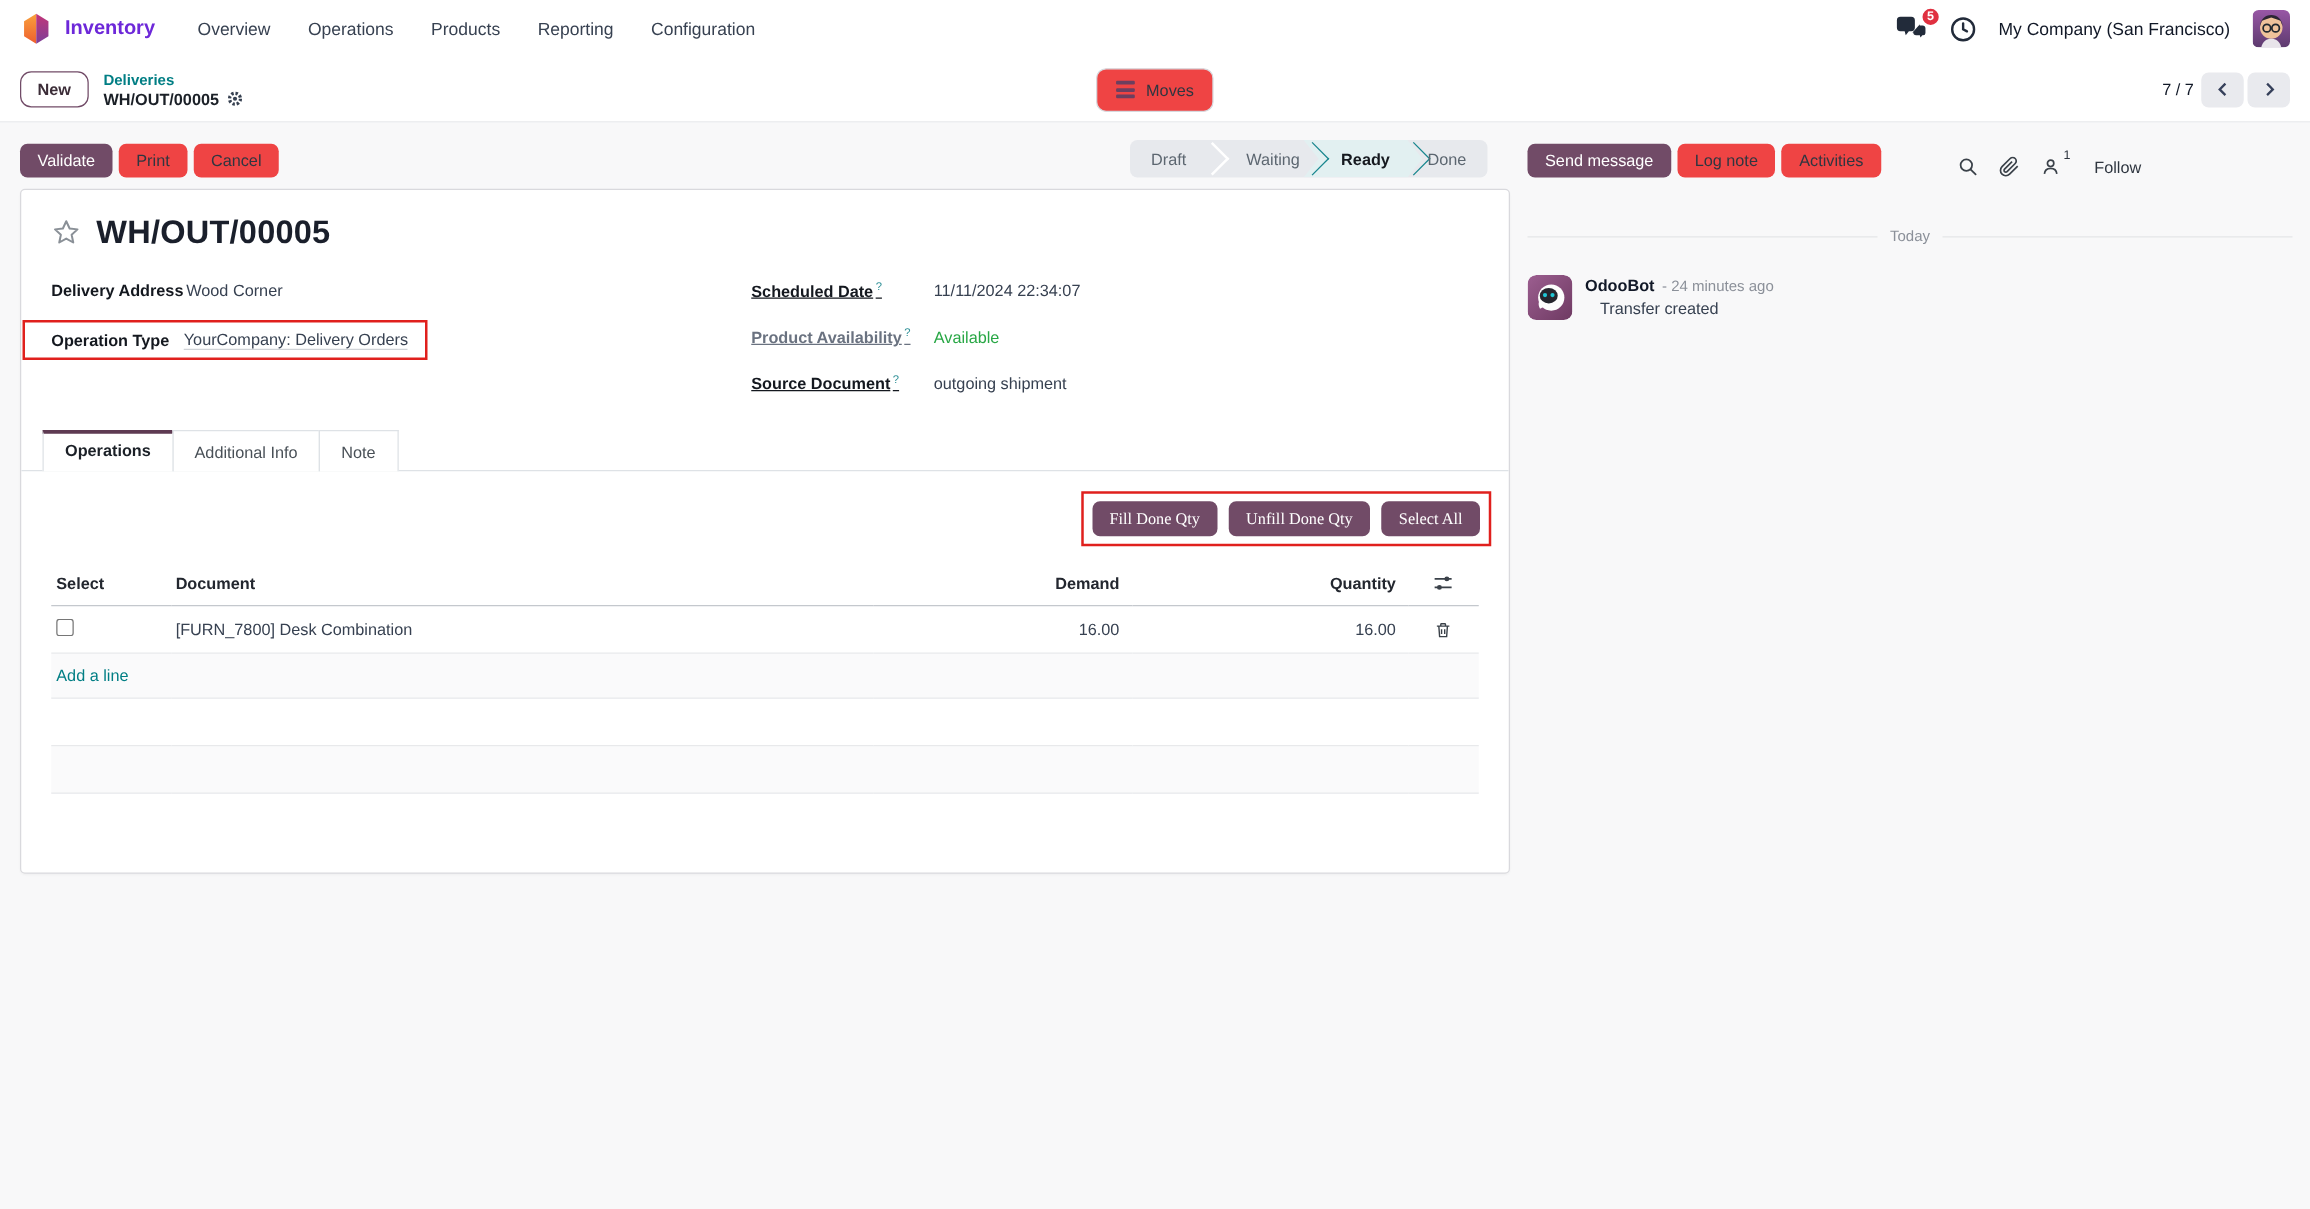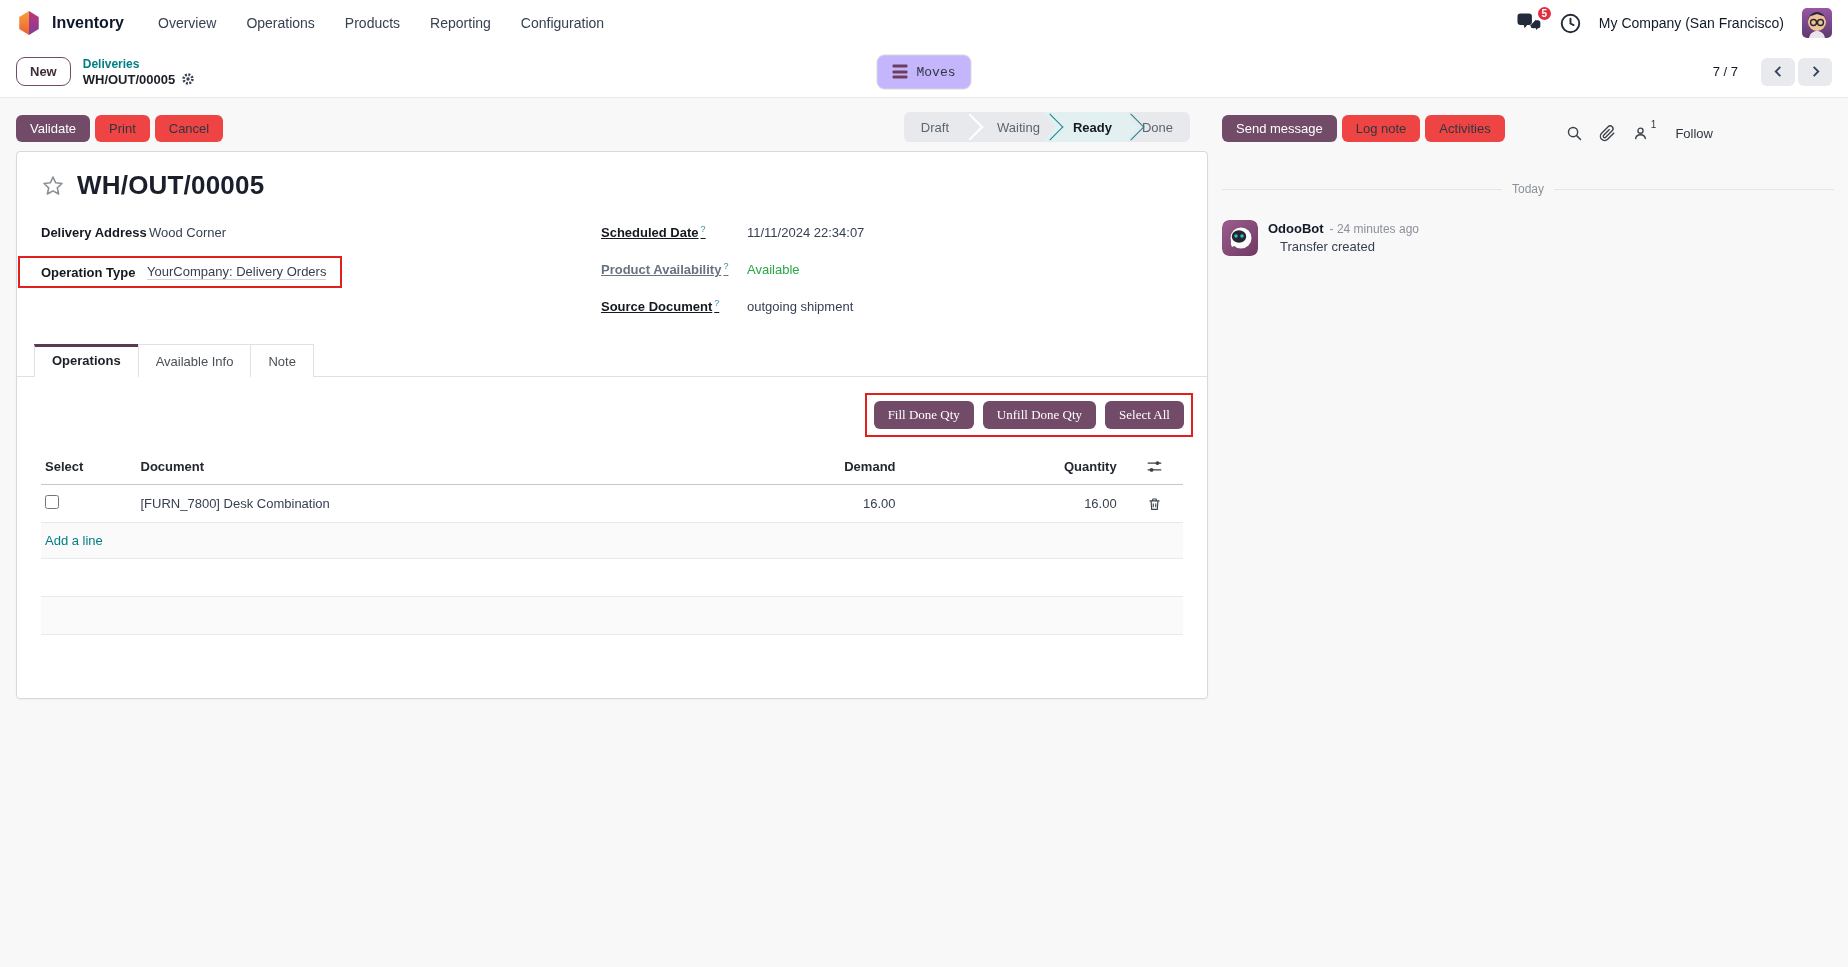--- a/index.html
+++ b/index.html
@@ -2,45 +2,45 @@
 <html><head>
 <meta charset="utf-8">
 <style>
   * { margin:0; padding:0; box-sizing:border-box; }
   html,body { width:1848px; height:967px; overflow:hidden; background:#fff;
     font-family:"Liberation Sans", sans-serif; font-size:13px; color:#374151; }
 
   
   .navbar { height:46px; display:flex; align-items:center; padding:0 16px; background:#fff; }
   .app-group { display:flex; align-items:center; gap:10px; margin-right:34px; cursor:pointer; }
-  .app-name { font-size:16px; font-weight:700; color:#0f172a; }
+  .app-name { font-size:16px; font-weight:700; color:#6d28d9; }
   .nav-items { display:flex; align-items:center; gap:30px; }
   .nav-item { font-size:14px; color:#374151; cursor:pointer; }
   .nav-right { margin-left:auto; display:flex; align-items:center; gap:18px; }
   .icon-btn { position:relative; display:flex; align-items:center; cursor:pointer; }
   .badge { position:absolute; top:-7px; right:-11px; background:#e03040; color:#fff;
     font-size:10px; font-weight:700; min-width:17px; height:17px; border-radius:9px;
     display:flex; align-items:center; justify-content:center; border:2px solid #fff; }
   .company-name { font-size:14px; color:#111827; cursor:pointer; }
   .avatar { width:30px; height:30px; border-radius:5px; overflow:hidden; cursor:pointer; }
 
   
   .control-panel { height:52px; display:flex; align-items:center; padding:0 16px;
     background:#fff; border-bottom:1px solid #e7e9ec; position:relative; }
   .btn { border:none; border-radius:6px; padding:6px 14px; font-size:13px; cursor:pointer;
     font-family:inherit; }
   .btn-new { background:#fff; border:1px solid #714B67; color:#3c2d38; font-weight:600;
     border-radius:9px; padding:6px 13px; margin-right:12px; }
   .breadcrumb-parent { font-size:12px; font-weight:700; color:#017e84; cursor:pointer; line-height:1.25; }
   .breadcrumb-current { font-size:13px; font-weight:600; color:#1b2027; display:flex; align-items:center; gap:6px; }
   .moves-btn { position:absolute; left:50%; top:50%; transform:translate(-50%,-50%);
-    display:flex; align-items:center; gap:9px; background:#c4b5fd; border:1px solid #d7d9de;
-    border-radius:8px; padding:7px 15px; cursor:pointer; color:#2f3640; font-size:13px;font-family:Liberation Mono, monospace; }
+    display:flex; align-items:center; gap:9px; background:#ef4444; border:1px solid #d7d9de;
+    border-radius:8px; padding:7px 15px; cursor:pointer; color:#2f3640; font-size:13px; }
   .hamburger span { display:block; width:15px; height:3px; background:#6d3f5f; border-radius:1px; margin:2.5px 0; }
-  .pager { margin-left:auto; display:flex; align-items:center; gap:23px; }
+  .pager { margin-left:auto; display:flex; align-items:center; gap:6px; }
   .pager-count { font-size:13px; color:#111827; }
   .pager-btns { display:flex; gap:3px; }
   .pager-btn { width:34px; height:28px; background:#e9eaee; border:none; border-radius:6px;
     display:flex; align-items:center; justify-content:center; cursor:pointer; }
 
   
   .content { height:869px; background:#f8f8f9; display:flex; padding-top:13px; }
   .left-col { width:1208px; flex:none; }
   .actions-row { display:flex; align-items:flex-end; margin:0 18px 9px 16px; height:31px; }
   .btn-primary { background:#714B67; color:#fff; font-weight:500; }
@@ -296,21 +296,21 @@
           <div class="field-row">
             <span class="field-label"><span>Source Document</span><span class="help-sup">?</span></span>
             <span class="field-value">outgoing shipment</span>
           </div>
         </div>
       </div>
 
       <div class="notebook">
         <div class="tabs">
           <div class="tab active">Operations</div>
-          <div class="tab">Available Info</div>
+          <div class="tab">Additional Info</div>
           <div class="tab">Note</div>
         </div>
 
         <div class="tab-content">
           <div class="annot-box-actions">
             <button class="btn btn-primary">Fill Done Qty</button>
             <button class="btn btn-primary">Unfill Done Qty</button>
             <button class="btn btn-primary">Select All</button>
           </div>
 

